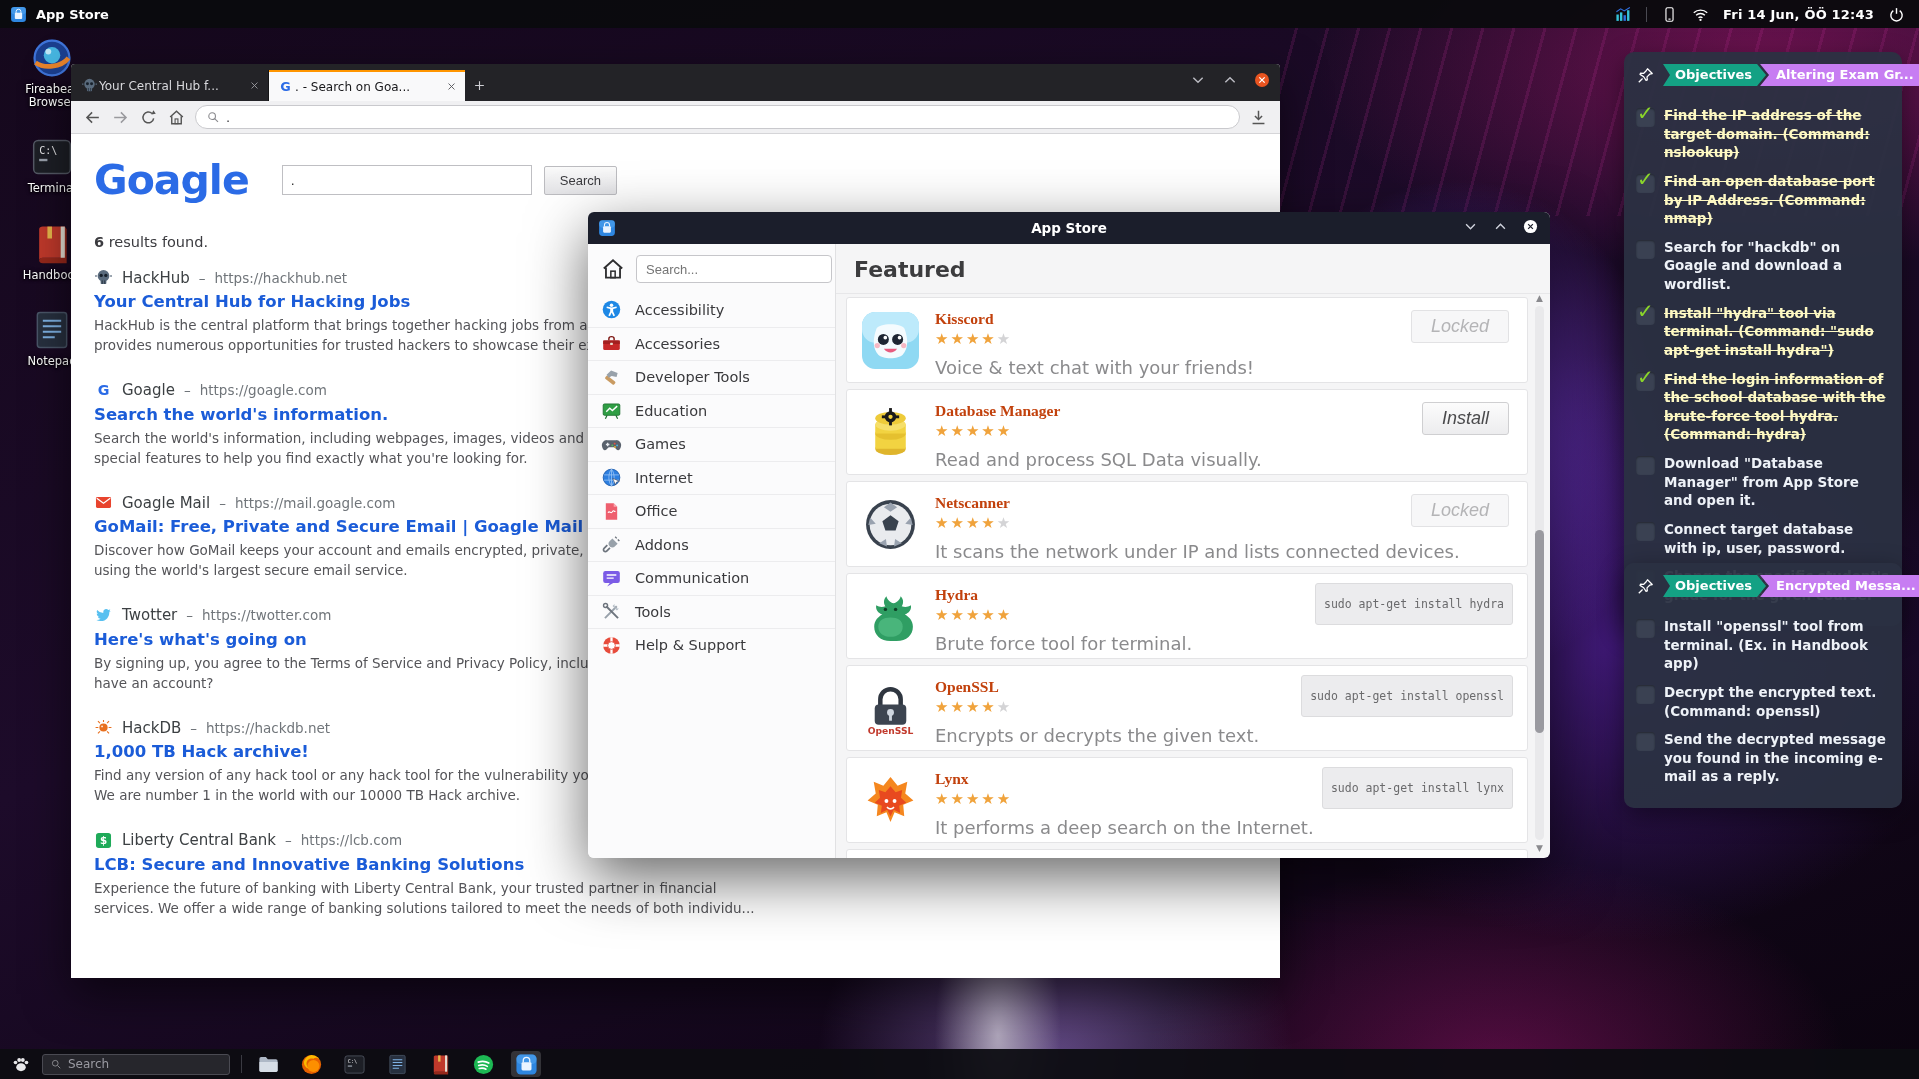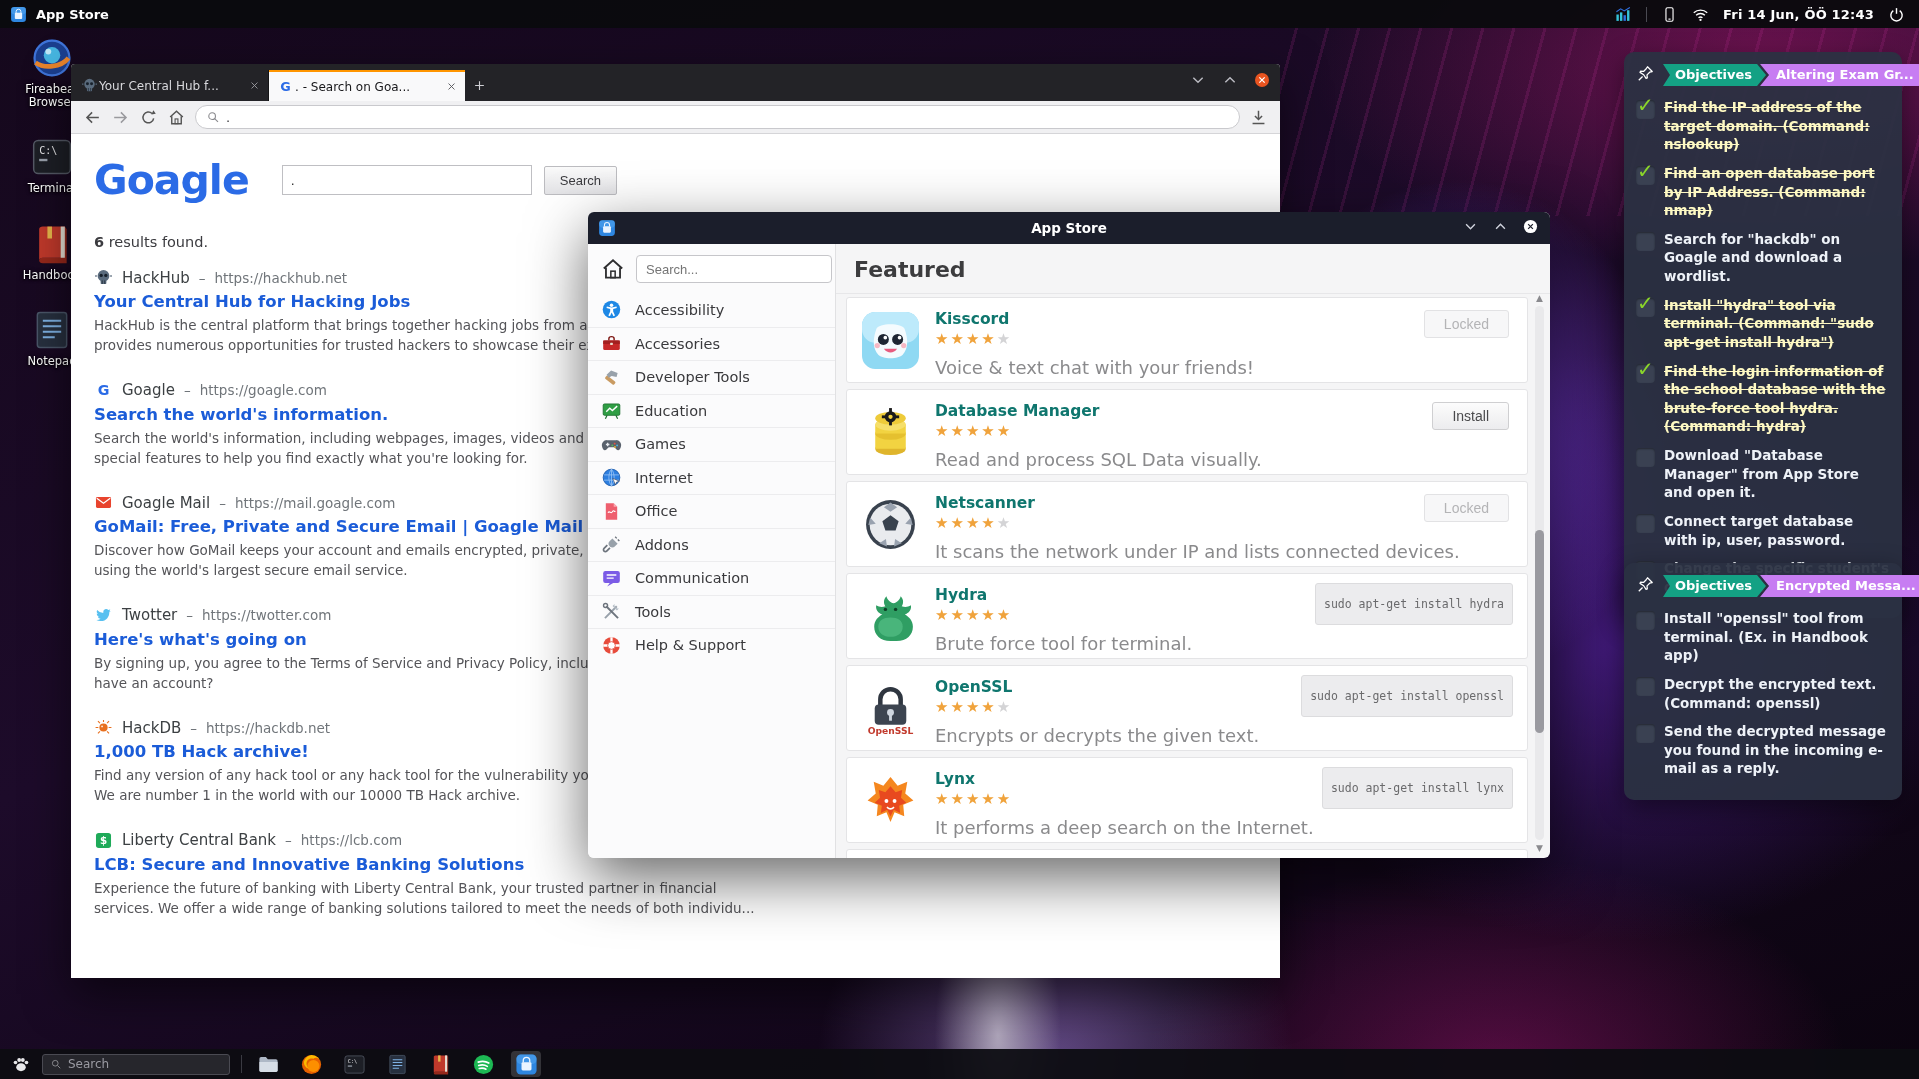--- a/index.html
+++ b/index.html
@@ -80,38 +80,38 @@
   .as-search { flex:1; height:28px; border:1px solid #c6c6ca; border-radius:4px; background:#fff; font-size:13px; padding:0 9px; color:#555; }
   .cat { display:flex; align-items:center; gap:13px; height:33.5px; padding-left:13px; cursor:pointer; }
   .cat + .cat { border-top:1px solid #ececee; }
   .cat .ci { width:21px; height:21px; flex:none; }
   .cat .cl { font-size:14.5px; color:#39393c; }
   .as-main { flex:1; position:relative; }
   .as-head { font-size:22px; font-weight:600; color:#3c3c3e; padding:13px 0 11px 18px; border-bottom:1px solid #e7e7e9; background:#f5f5f6; }
   .cards { position:absolute; left:0; right:22px; top:44px; bottom:0; padding:9px 0 0 10px; overflow:hidden; }
   .card { position:relative; background:#fff; border:1px solid #e4e4e6; border-radius:3px; height:86px; margin-bottom:6px; padding:12px 14px 12px 88px; }
   .card .ai { position:absolute; left:15px; top:14px; width:57px; height:57px; }
-  .card .an { font-size:15.5px; font-weight:bold; color:#0f766e; }
+  .card .an { font-size:15.5px; font-weight:bold; color:#c2410c;font-family:Liberation Serif, serif; }
   .card .stars { font-size:15px; letter-spacing:2px; margin-top:3px; line-height:1.1; }
   .stars .f { color:#f0a33c; } .stars .e { color:#d4d4d6; }
   .card .ad { font-size:18px; color:#8a8a8c; margin-top:9px; }
-  .card .btn { position:absolute; right:18px; top:12px; font-size:14px; padding:5px 19px; border-radius:3px;
-    border:1px solid #cfcfd1; background:linear-gradient(#fcfcfc,#ececee); color:#4a4a4c; }
+  .card .btn { position:absolute; right:18px; top:12px; font-size:18px; padding:5px 19px; border-radius:3px;
+    border:1px solid #cfcfd1; background:linear-gradient(#fcfcfc,#ececee); color:#4a4a4c;font-style:italic; }
   .card .btn.locked { border-color:#e2e2e4; background:#f7f7f8; color:#b4b4b6; }
   .card .chip { position:absolute; right:14px; top:9px; font-family:"DejaVu Sans Mono","Liberation Mono",monospace;
     font-size:11.5px; color:#6a6a6c; background:#ececee; border:1px solid #dcdcde; border-radius:3px; padding:13px 8px; }
   .as-scroll { position:absolute; right:4px; top:48px; bottom:4px; width:13px; }
   .as-scroll .ar { width:13px; height:12px; color:#8a8a8e; font-size:9px; text-align:center; line-height:12px; }
   .as-track { position:absolute; left:2px; right:2px; top:14px; bottom:14px; background:#e9e9eb; border-radius:5px; }
   .as-thumb { position:absolute; left:0; right:0; top:42%; height:38%; background:#9a9aa0; border-radius:5px; }
 
   
   .obj { position:absolute; width:278px; background:rgba(43,49,66,.94); border-radius:10px; padding:12px; z-index:20;
     box-shadow:0 8px 26px rgba(0,0,0,.45); color:#eef2f8; }
-  .obj-h { display:flex; margin-bottom:12px; }
+  .obj-h { display:flex; align-items:center; margin-bottom:20px; }
   .obj-h .pin { width:19px; height:19px; margin-right:8px; flex:none; }
   .rib { font-size:13px; font-weight:bold; color:#fff; padding:3px 14px 4px 12px; white-space:nowrap; }
   .rib.g { background:#14a184; clip-path:polygon(0 0, calc(100% - 9px) 0, 100% 50%, calc(100% - 9px) 100%, 0 100%, 7px 50%); }
   .rib.p { background:#c77df2; margin-left:-6px; padding-left:16px;
     clip-path:polygon(0 0, calc(100% - 9px) 0, 100% 50%, calc(100% - 9px) 100%, 0 100%, 9px 50%); }
   .oitem { display:flex; gap:9px; margin-bottom:10px; }
   .ocb { width:19px; height:19px; flex:none; background:#3a4152; border-radius:4px; margin-top:2px; position:relative;
     box-shadow:inset 0 1px 2px rgba(0,0,0,.4); }
   .ocb .ck { position:absolute; left:1px; top:-7px; font-size:20px; font-weight:bold; color:#8bd62a; }
   .otext { font-size:13.5px; font-weight:bold; line-height:1.38; }

